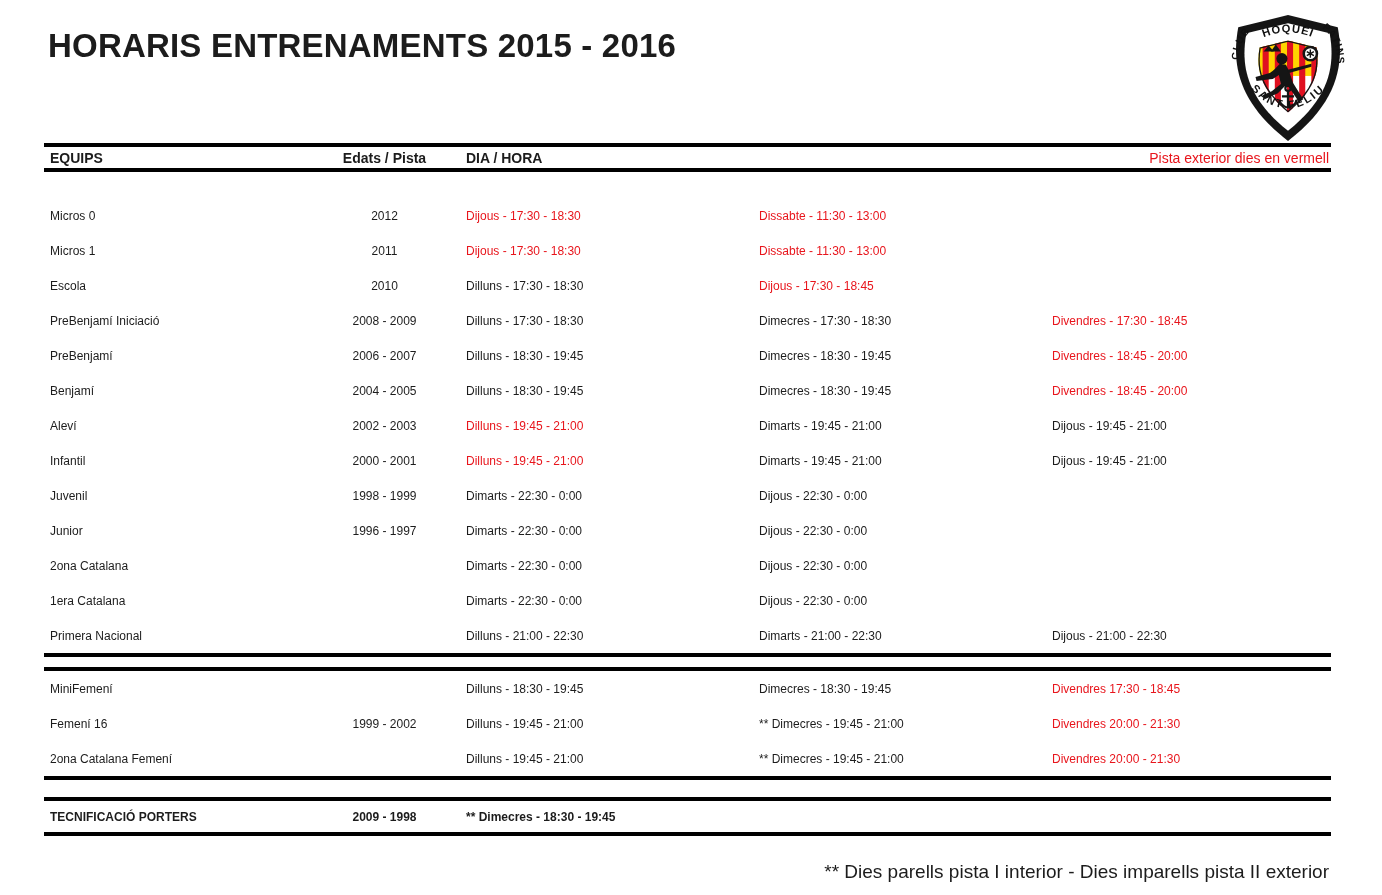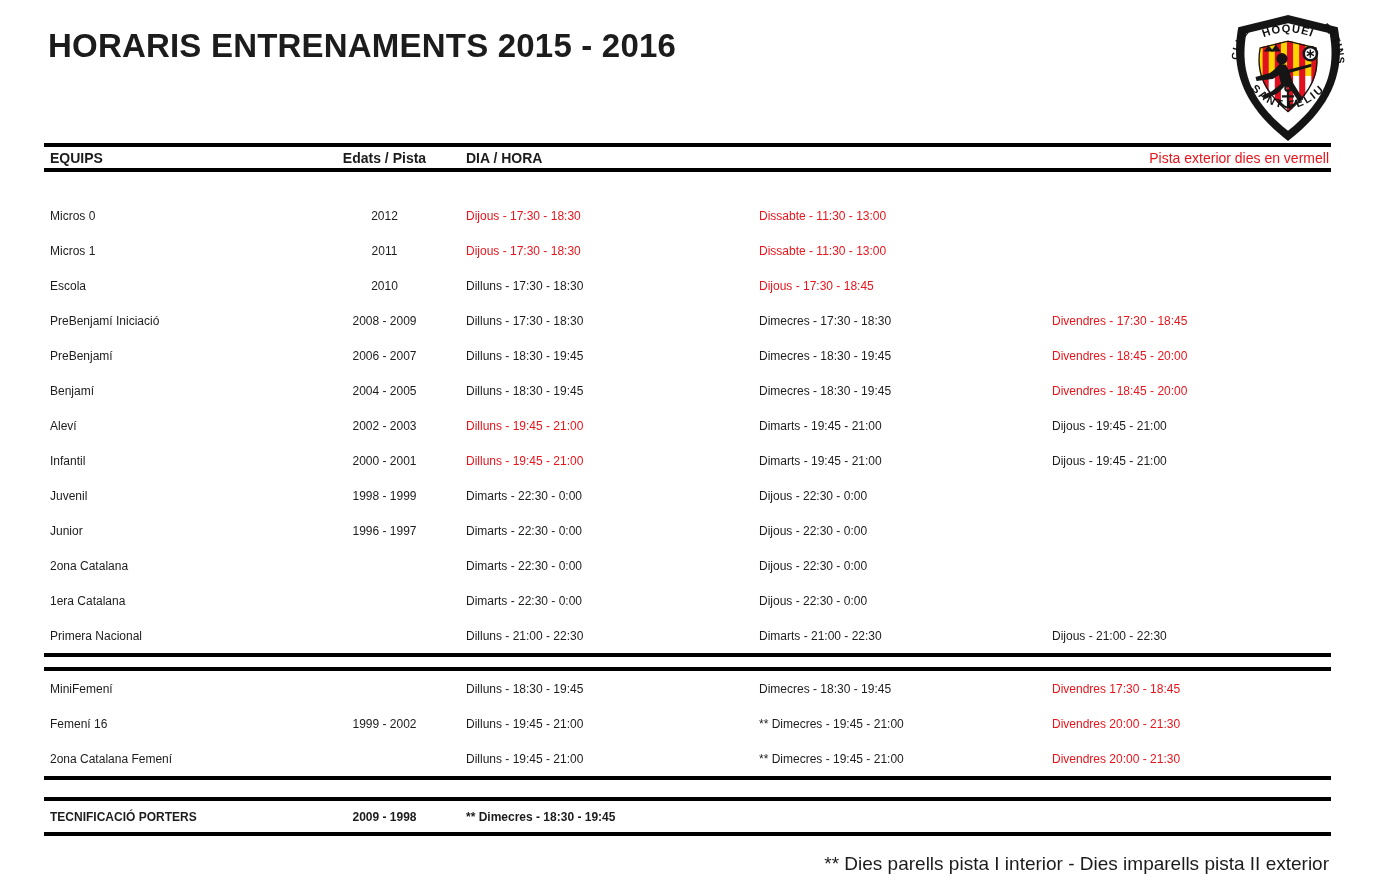--- a/index.html
+++ b/index.html
@@ -42,21 +42,21 @@
     align-items:center;
     height:35px; padding-left:6px; font-size:12px;
     white-space:nowrap;
   }
   .cell.ages { text-align:center; }
   .cell.slot { padding-left:4px; }
   .section.porters .row { height:31px;font-weight:bold; }
 
   .spacer { height:17px; }
   .footer-note {
-    margin-top:17px; text-align:right; font-size:19px; padding-right:2px;
+    margin-top:25px; text-align:right; font-size:19px; padding-right:2px;
   }
 
   svg text { font-family:"Liberation Sans", sans-serif; font-weight:bold; }
 </style>
 </head>
 <body style="--red: #e8151c; --text: #1c1c1c;">
 
 <div class="page-title">HORARIS ENTRENAMENTS 2015 - 2016</div>
 
 <div class="logo">

